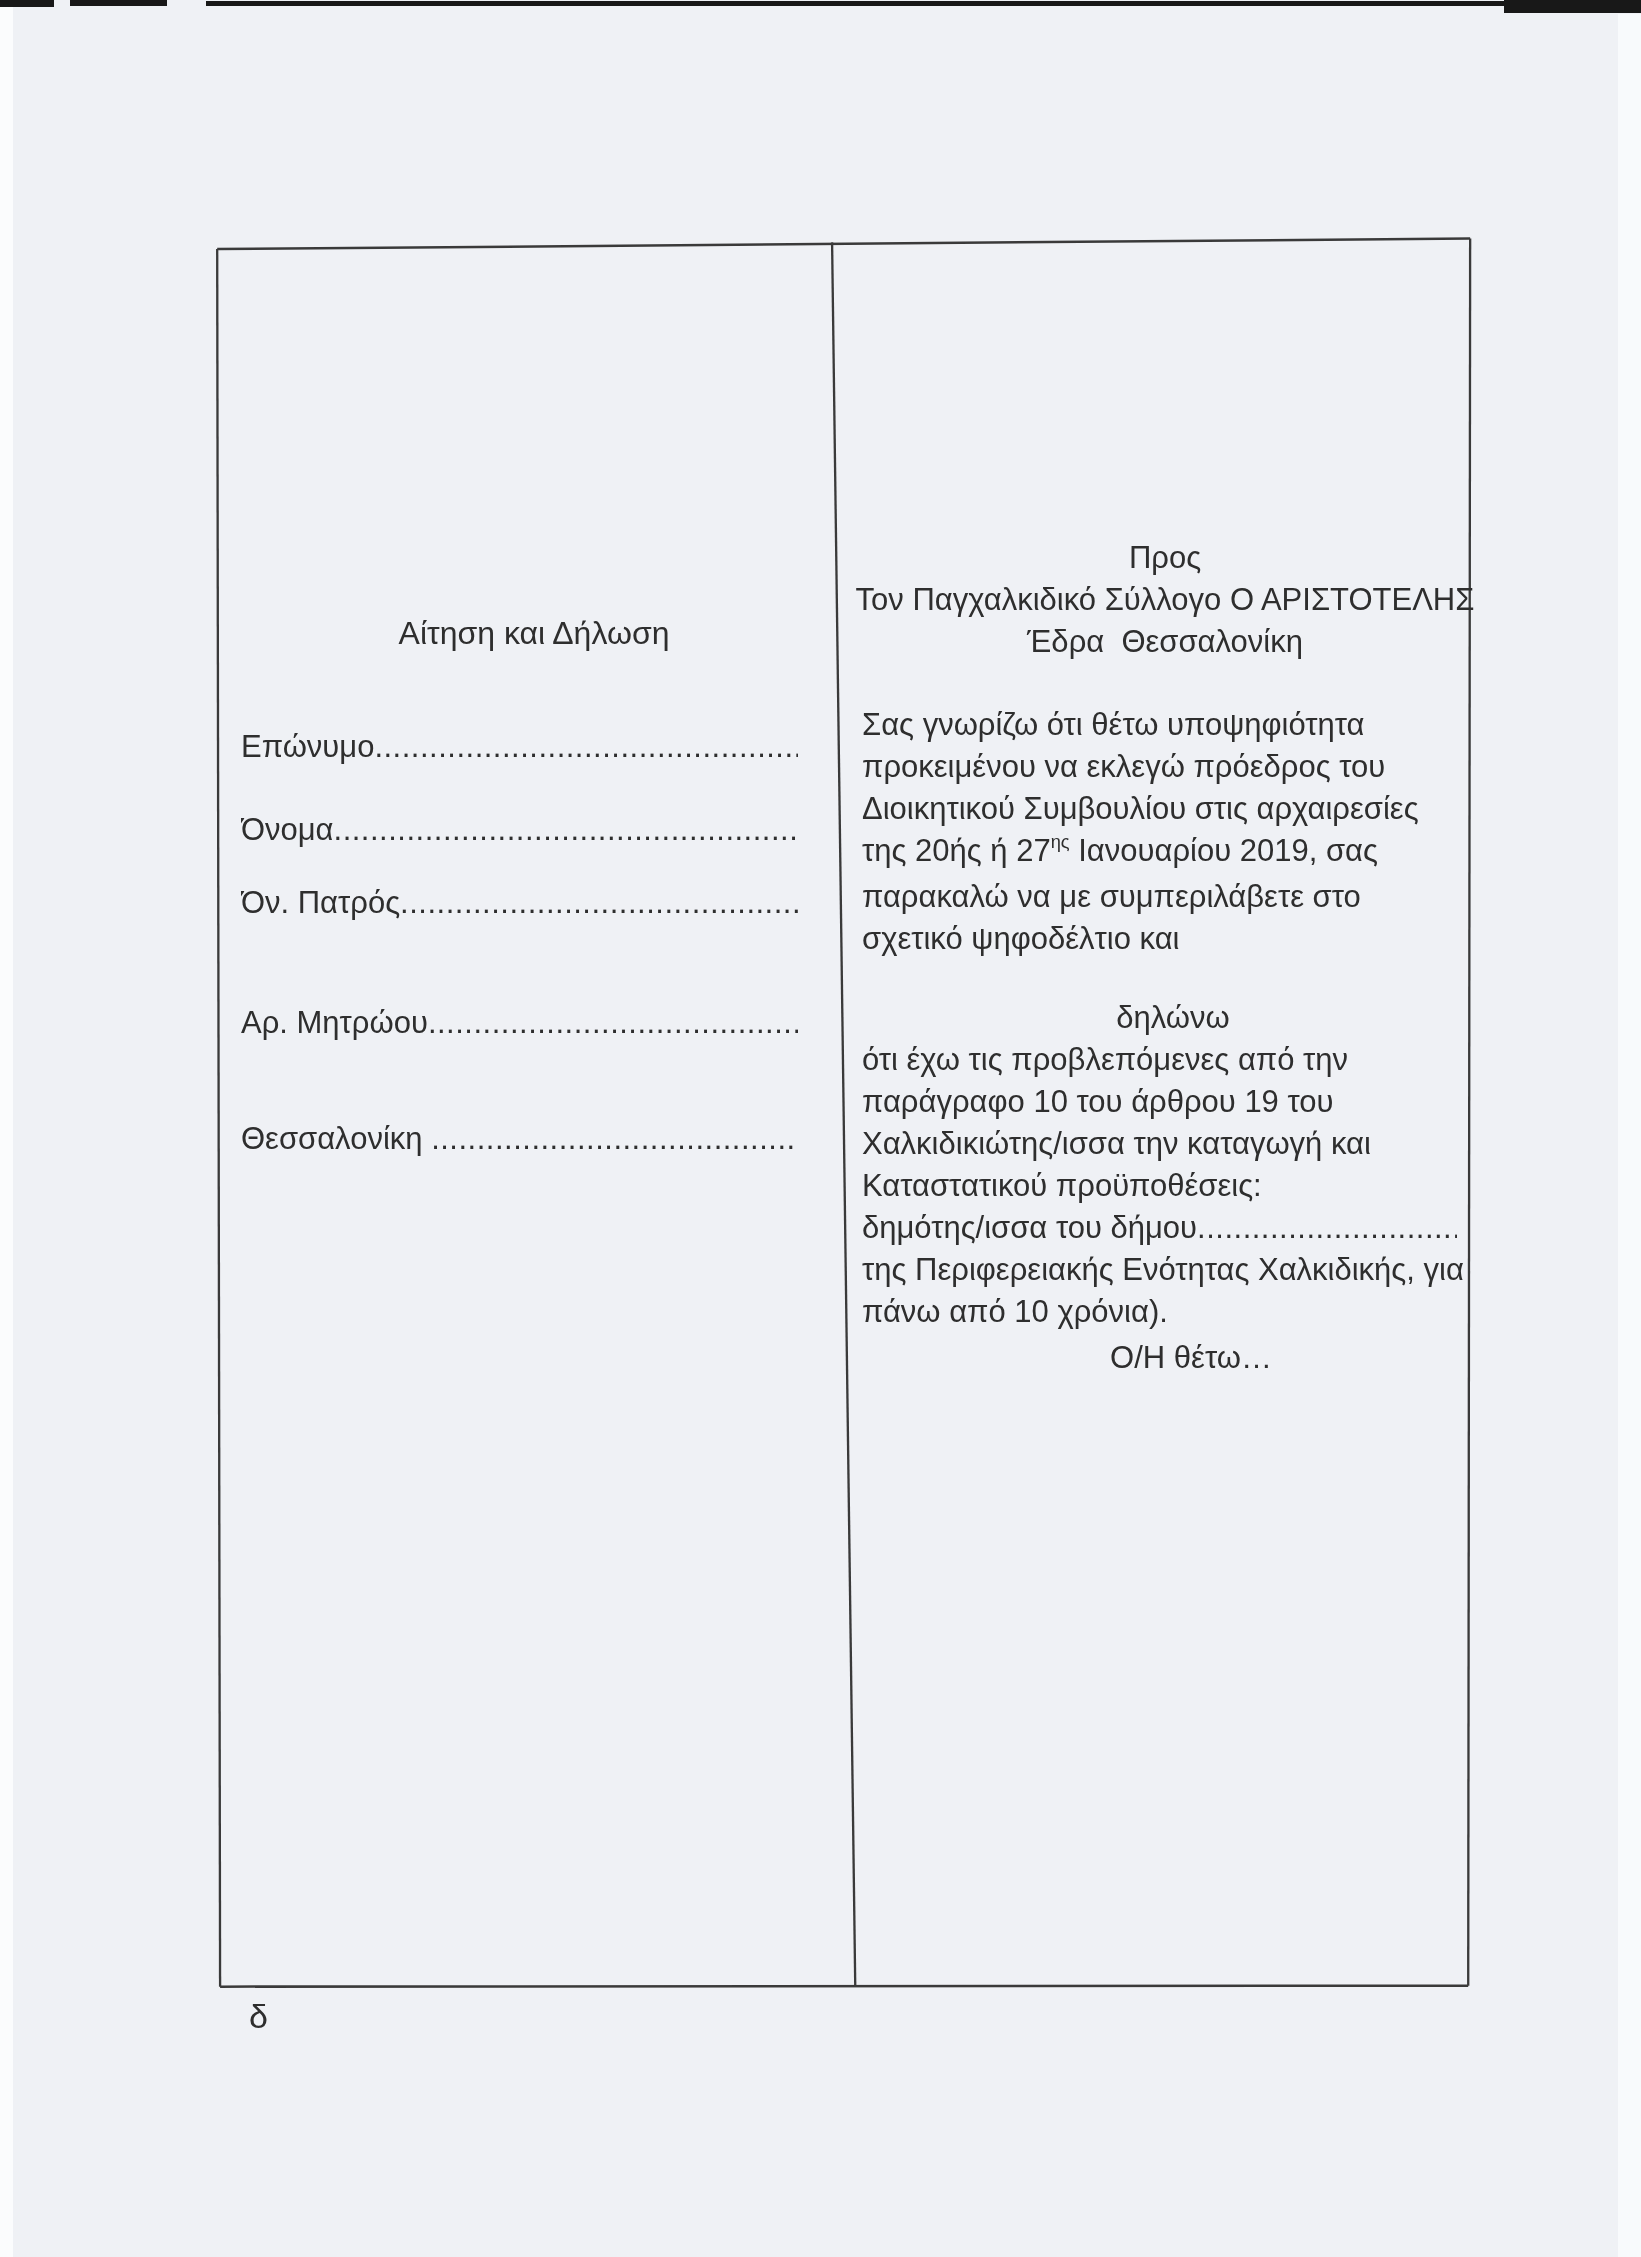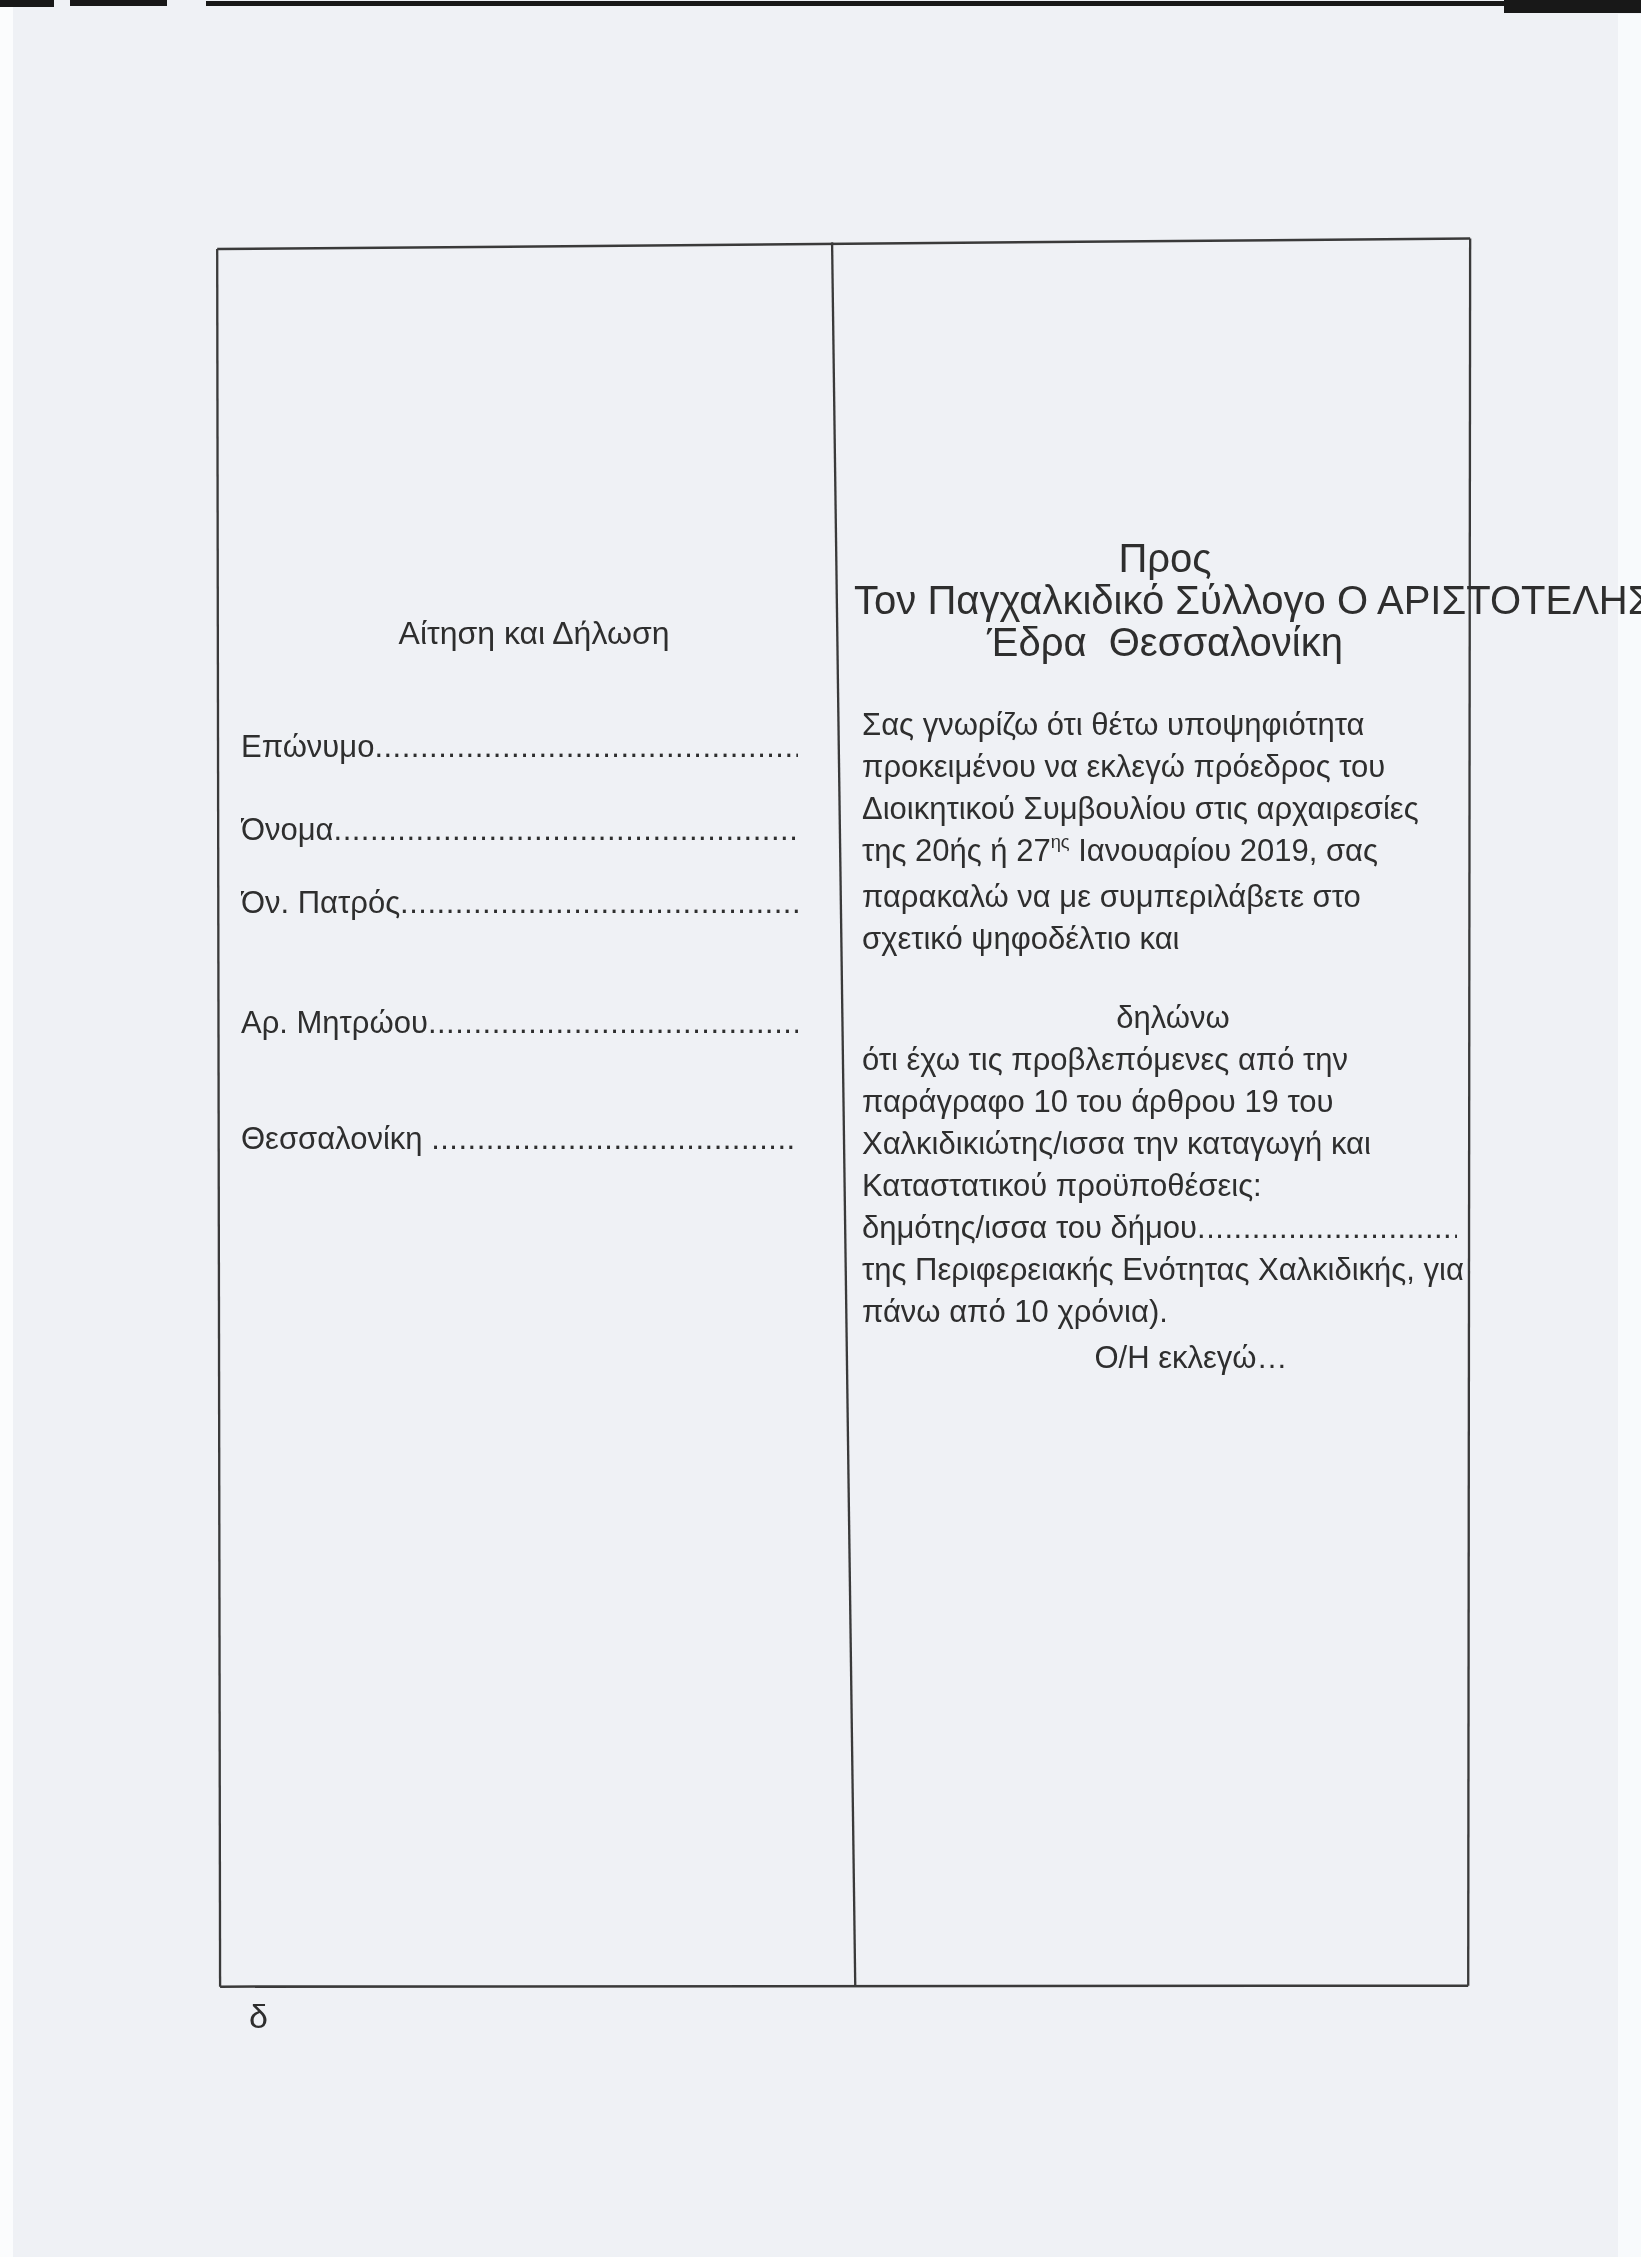--- a/index.html
+++ b/index.html
@@ -33,21 +33,21 @@
   }
   .f-surname    { top: 726px; }
   .f-firstname  { top: 809px; }
   .f-fathername { top: 882px; }
   .f-regnumber  { top: 1002px; }
   .f-city       { top: 1118px; }
   .leader { letter-spacing: 0.5px; }
   
   .recipient {
     position: absolute; left: 854px; top: 537px; width: 622px;
-    font-size: 40px; line-height: 42px; text-align: center;
+    font-size: 31px; line-height: 42px; text-align: center;
   }
   .recipient div { white-space: pre; }
   .body-block {
     position: absolute; left: 862px; top: 704px; width: 622px;
     font-size: 31px; line-height: 42px;
   }
   .line { white-space: pre; }
   .line-center { text-align: center; white-space: pre; margin-top: 37px; }
   .line-clip { white-space: pre; overflow: hidden; width: 595px; }
   .sup { font-size: 18.3px; vertical-align: baseline; position: relative; top: -12.6px; white-space: pre; }
@@ -108,18 +108,18 @@
     <div class="line-center">δηλώνω</div>
     <div class="line">ότι έχω τις προβλεπόμενες από την</div>
     <div class="line">παράγραφο 10 του άρθρου 19 του</div>
     <div class="line">Χαλκιδικιώτης/ισσα την καταγωγή και</div>
     <div class="line">Καταστατικού προϋποθέσεις:</div>
     <div class="line-clip"><span>δημότης/ισσα του δήμου</span><span class="leader">............................................................</span></div>
     <div class="line">της Περιφερειακής Ενότητας Χαλκιδικής, για</div>
     <div class="line">πάνω από 10 χρόνια).</div>
   </div>
 
-  <div class="signature">Ο/Η εκλεγώ…</div>
+  <div class="signature">Ο/Η θέτω…</div>
 
   <div class="footer-letter">δ</div>
 
 </div>
 
 
 </body></html>

